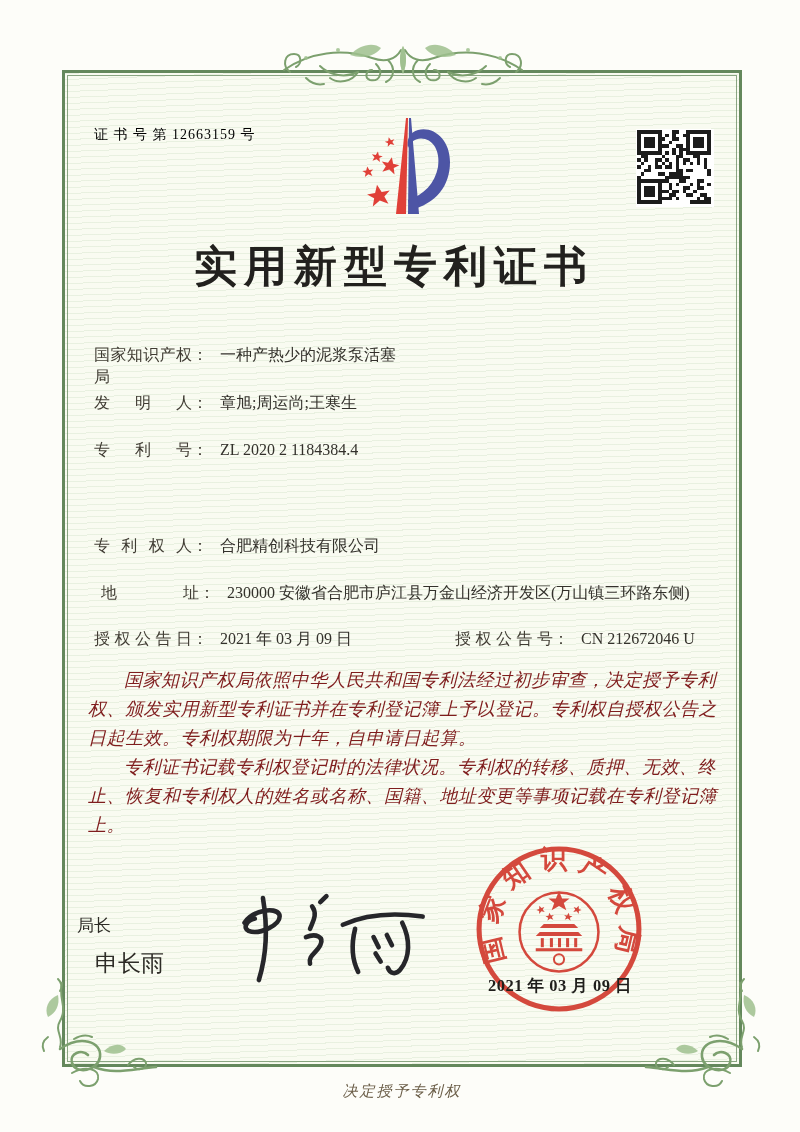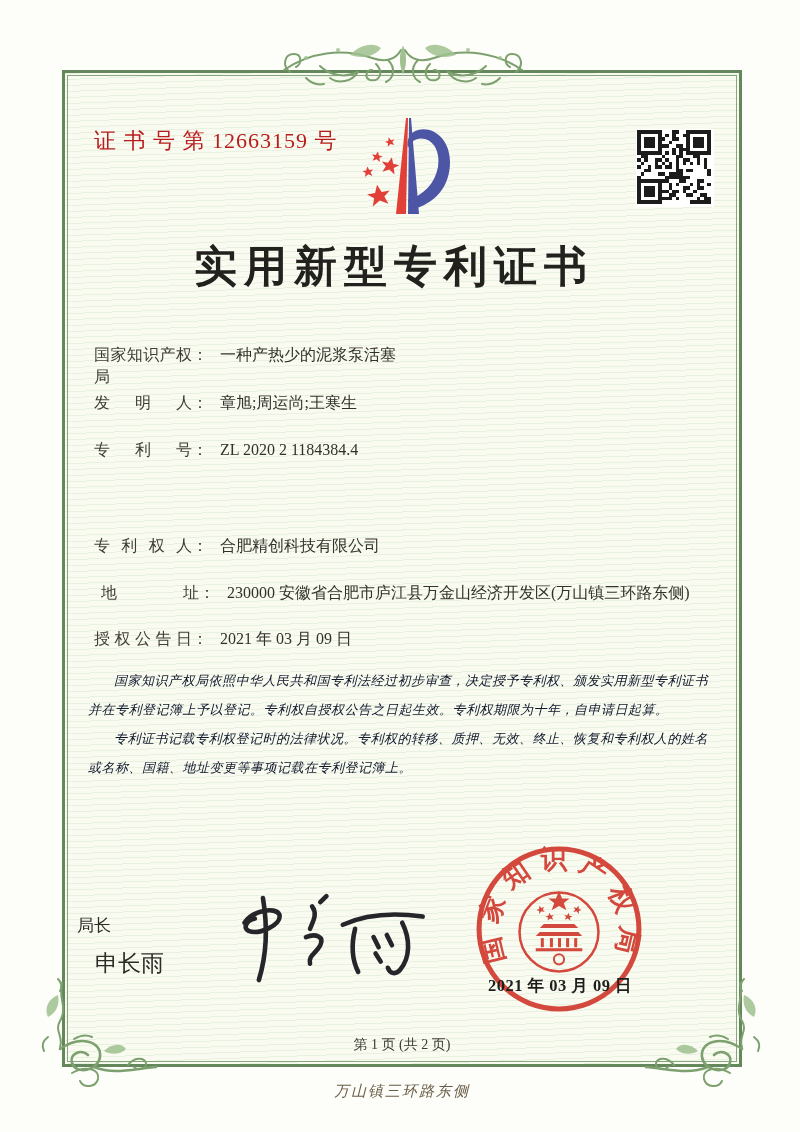--- a/index.html
+++ b/index.html
@@ -22,42 +22,42 @@
       rgba(0,0,0,0) 1px, rgba(0,0,0,0) 6px);
     box-sizing:border-box;
   }
   .frame::after{
     content:'';position:absolute;inset:2px;
     border:1px solid var(--border-green,#64885c);opacity:.75;pointer-events:none;
   }
 
   .abs{position:absolute;}
 
-  .cert-no{left:94px;top:126px;font-size:22px;letter-spacing:1px;color:#b91c1c;}
+  .cert-no{left:94px;top:126px;font-size:14px;letter-spacing:1px;color:#000000;}
 
   .title{
     left:62px;top:238px;width:664px;text-align:center;
     font-size:43px;font-weight:700;letter-spacing:7px;color:#22211e;
   }
 
   .field-row{left:94px;width:620px;font-size:16px;color:#3a372f;line-height:22px;}
   .flabel{
     display:inline-block;width:98px;vertical-align:top;
     text-align:justify;text-align-last:justify;color:#403c33;
   }
   .fcolon{display:inline-block;vertical-align:top;color:#403c33;}
   .fvalue{display:inline-block;vertical-align:top;margin-left:8px;color:#33312b;}
   .fvalue.wrap{width:472px;}
   .col-b{position:absolute;left:361px;top:0;white-space:nowrap;}
   .col-b .flabel{width:98px;}
 
   .body-text{left:88px;top:666px;width:630px;}
   .body-text p{
-    margin:0;font-size:13px;line-height:29px;text-indent:2em;
-    color:#0f172a;font-style:italic;letter-spacing:.5px;
+    margin:0;font-size:18px;line-height:29px;text-indent:2em;
+    color:#7f1d1d;font-style:italic;letter-spacing:.5px;
   }
 
   .signer-title{left:77px;top:914px;font-size:17px;color:#2e2c27;font-family:"Liberation Sans","DejaVu Sans",sans-serif;}
   .signer-name{left:95px;top:948px;font-size:23px;color:#2e2c27;font-family:"Liberation Sans","DejaVu Sans",sans-serif;}
 
   .seal-date{
     left:477px;top:975px;width:166px;text-align:center;
     font-size:16.5px;font-weight:600;color:#1f1e1b;letter-spacing:.5px;
   }
 
@@ -389,20 +389,24 @@
     <span class="flabel">专利权人</span><span class="fcolon">：</span>
     <span class="fvalue">合肥精创科技有限公司</span>
   </div>
   <div class="abs field-row" style="top:582px;margin-left:7px;">
     <span class="flabel">地址</span><span class="fcolon">：</span>
     <span class="fvalue wrap">230000 安徽省合肥市庐江县万金山经济开发区(万山镇三环路东侧)</span>
   </div>
   <div class="abs field-row" style="top:628px;">
     <span class="flabel">授权公告日</span><span class="fcolon">：</span>
     <span class="fvalue">2021 年 03 月 09 日</span>
+    <span class="col-b">
+      <span class="flabel">授权公告号</span><span class="fcolon">：</span>
+      <span class="fvalue">CN 212672046 U</span>
+    </span>
   </div>
 
   <div class="abs body-text">
     <p>国家知识产权局依照中华人民共和国专利法经过初步审查，决定授予专利权、颁发实用新型专利证书并在专利登记簿上予以登记。专利权自授权公告之日起生效。专利权期限为十年，自申请日起算。</p>
     <p>专利证书记载专利权登记时的法律状况。专利权的转移、质押、无效、终止、恢复和专利权人的姓名或名称、国籍、地址变更等事项记载在专利登记簿上。</p>
   </div>
 
   <div class="abs signer-title">局长</div>
   <div class="abs signer-name">申长雨</div>
 
@@ -440,16 +444,15 @@
       <rect class="seal-fill" x="84" y="94" width="3" height="9"></rect>
       <rect class="seal-fill" x="92" y="94" width="3" height="9"></rect>
       <rect class="seal-fill" x="100" y="94" width="3" height="9"></rect>
       <rect class="seal-fill" x="62" y="104" width="46" height="3"></rect>
       <circle class="seal-stroke" cx="85" cy="115" r="5" stroke-width="2"></circle>
     </g>
   </svg>
 
   <div class="abs seal-date">2021 年 03 月 09 日</div>
 
-  <div class="abs page-footer">第 1 页 (共 2 页)</div>
-  <div class="abs back-note">万山镇三环路东侧</div>
+  <div class="abs back-note">决定授予专利权</div>
 
 </div>
 
 </body></html>

